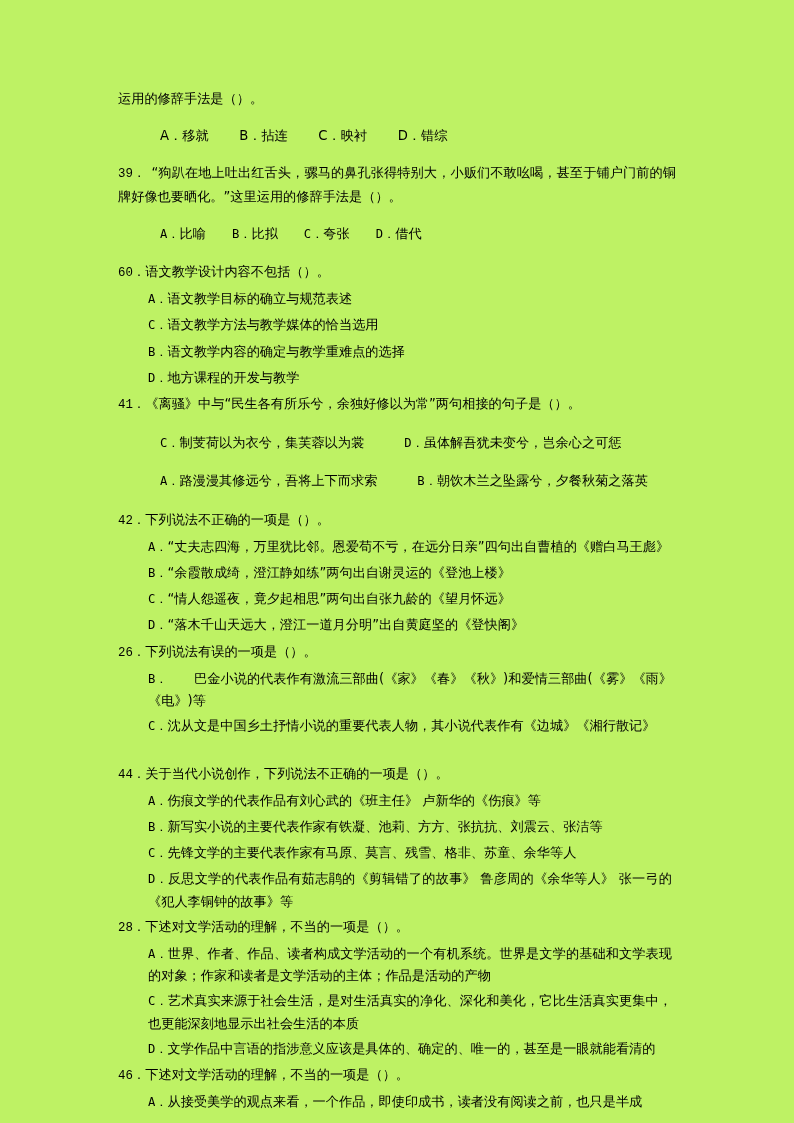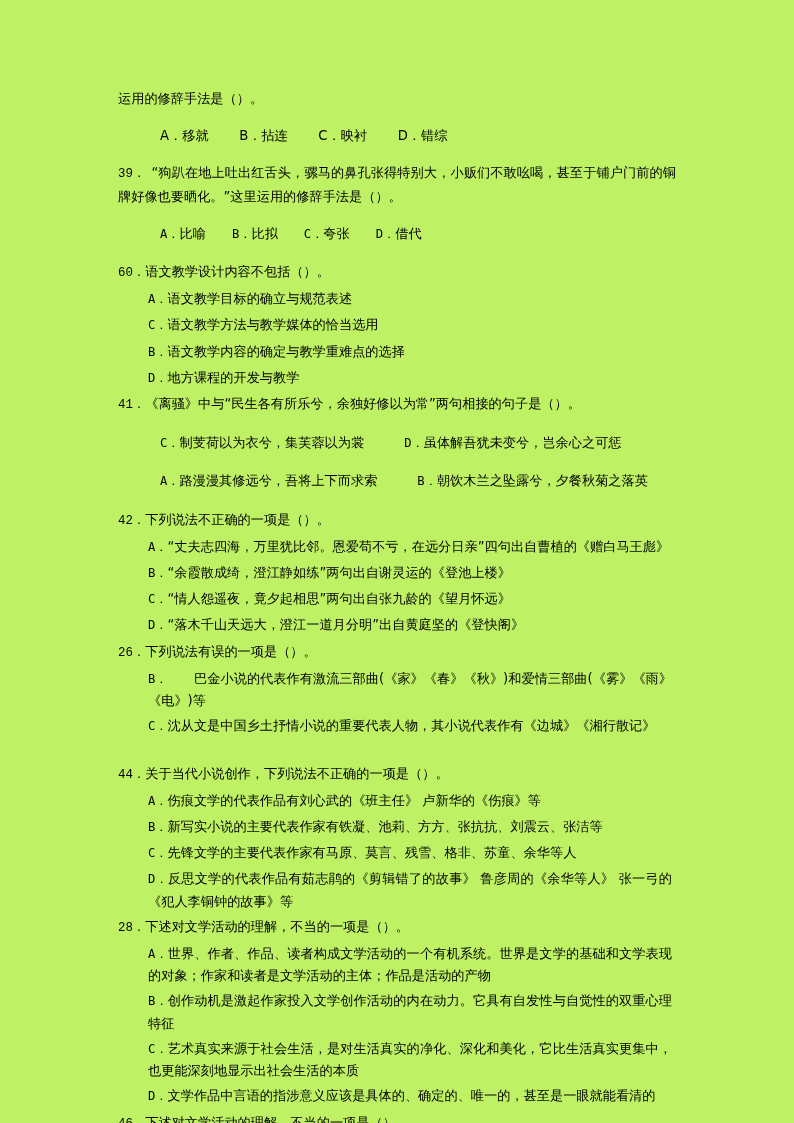--- a/index.html
+++ b/index.html
@@ -103,21 +103,20 @@
     <div class="blank-line"></div>
 
     <p class="para q-line"><span class="num">44．</span><span>关于当代小说创作，下列说法不正确的一项是（）。</span></p>
     <p class="para opt-line"><span class="lett">A．</span><span>伤痕文学的代表作品有刘心武的《班主任》 卢新华的《伤痕》等</span></p>
     <p class="para opt-line"><span class="lett">B．</span><span>新写实小说的主要代表作家有铁凝、池莉、方方、张抗抗、刘震云、张洁等</span></p>
     <p class="para opt-line"><span class="lett">C．</span><span>先锋文学的主要代表作家有马原、莫言、残雪、格非、苏童、余华等人</span></p>
     <p class="para opt-line"><span class="lett">D．</span><span>反思文学的代表作品有茹志鹃的《剪辑错了的故事》 鲁彦周的《余华等人》 张一弓的《犯人李铜钟的故事》等</span></p>
 
     <p class="para q-line"><span class="num">28．</span><span>下述对文学活动的理解，不当的一项是（）。</span></p>
     <p class="para opt-line"><span class="lett">A．</span><span>世界、作者、作品、读者构成文学活动的一个有机系统。世界是文学的基础和文学表现的对象；作家和读者是文学活动的主体；作品是活动的产物</span></p>
-    <p class="para opt-line"><span class="lett">B．</span><span>创作动机是激起作家投入文学创作活动的内在动力。它具有自发性与自觉性的双重心理特征</span></p>
     <p class="para opt-line"><span class="lett">C．</span><span>艺术真实来源于社会生活，是对生活真实的净化、深化和美化，它比生活真实更集中，也更能深刻地显示出社会生活的本质</span></p>
     <p class="para opt-line"><span class="lett">D．</span><span>文学作品中言语的指涉意义应该是具体的、确定的、唯一的，甚至是一眼就能看清的</span></p>
 
     <p class="para q-line"><span class="num">46．</span><span>下述对文学活动的理解，不当的一项是（）。</span></p>
     <p class="para opt-line"><span class="lett">A．</span><span>从接受美学的观点来看，一个作品，即使印成书，读者没有阅读之前，也只是半成</span></p>
 
   </div>
 </div>
 
 </body></html>

